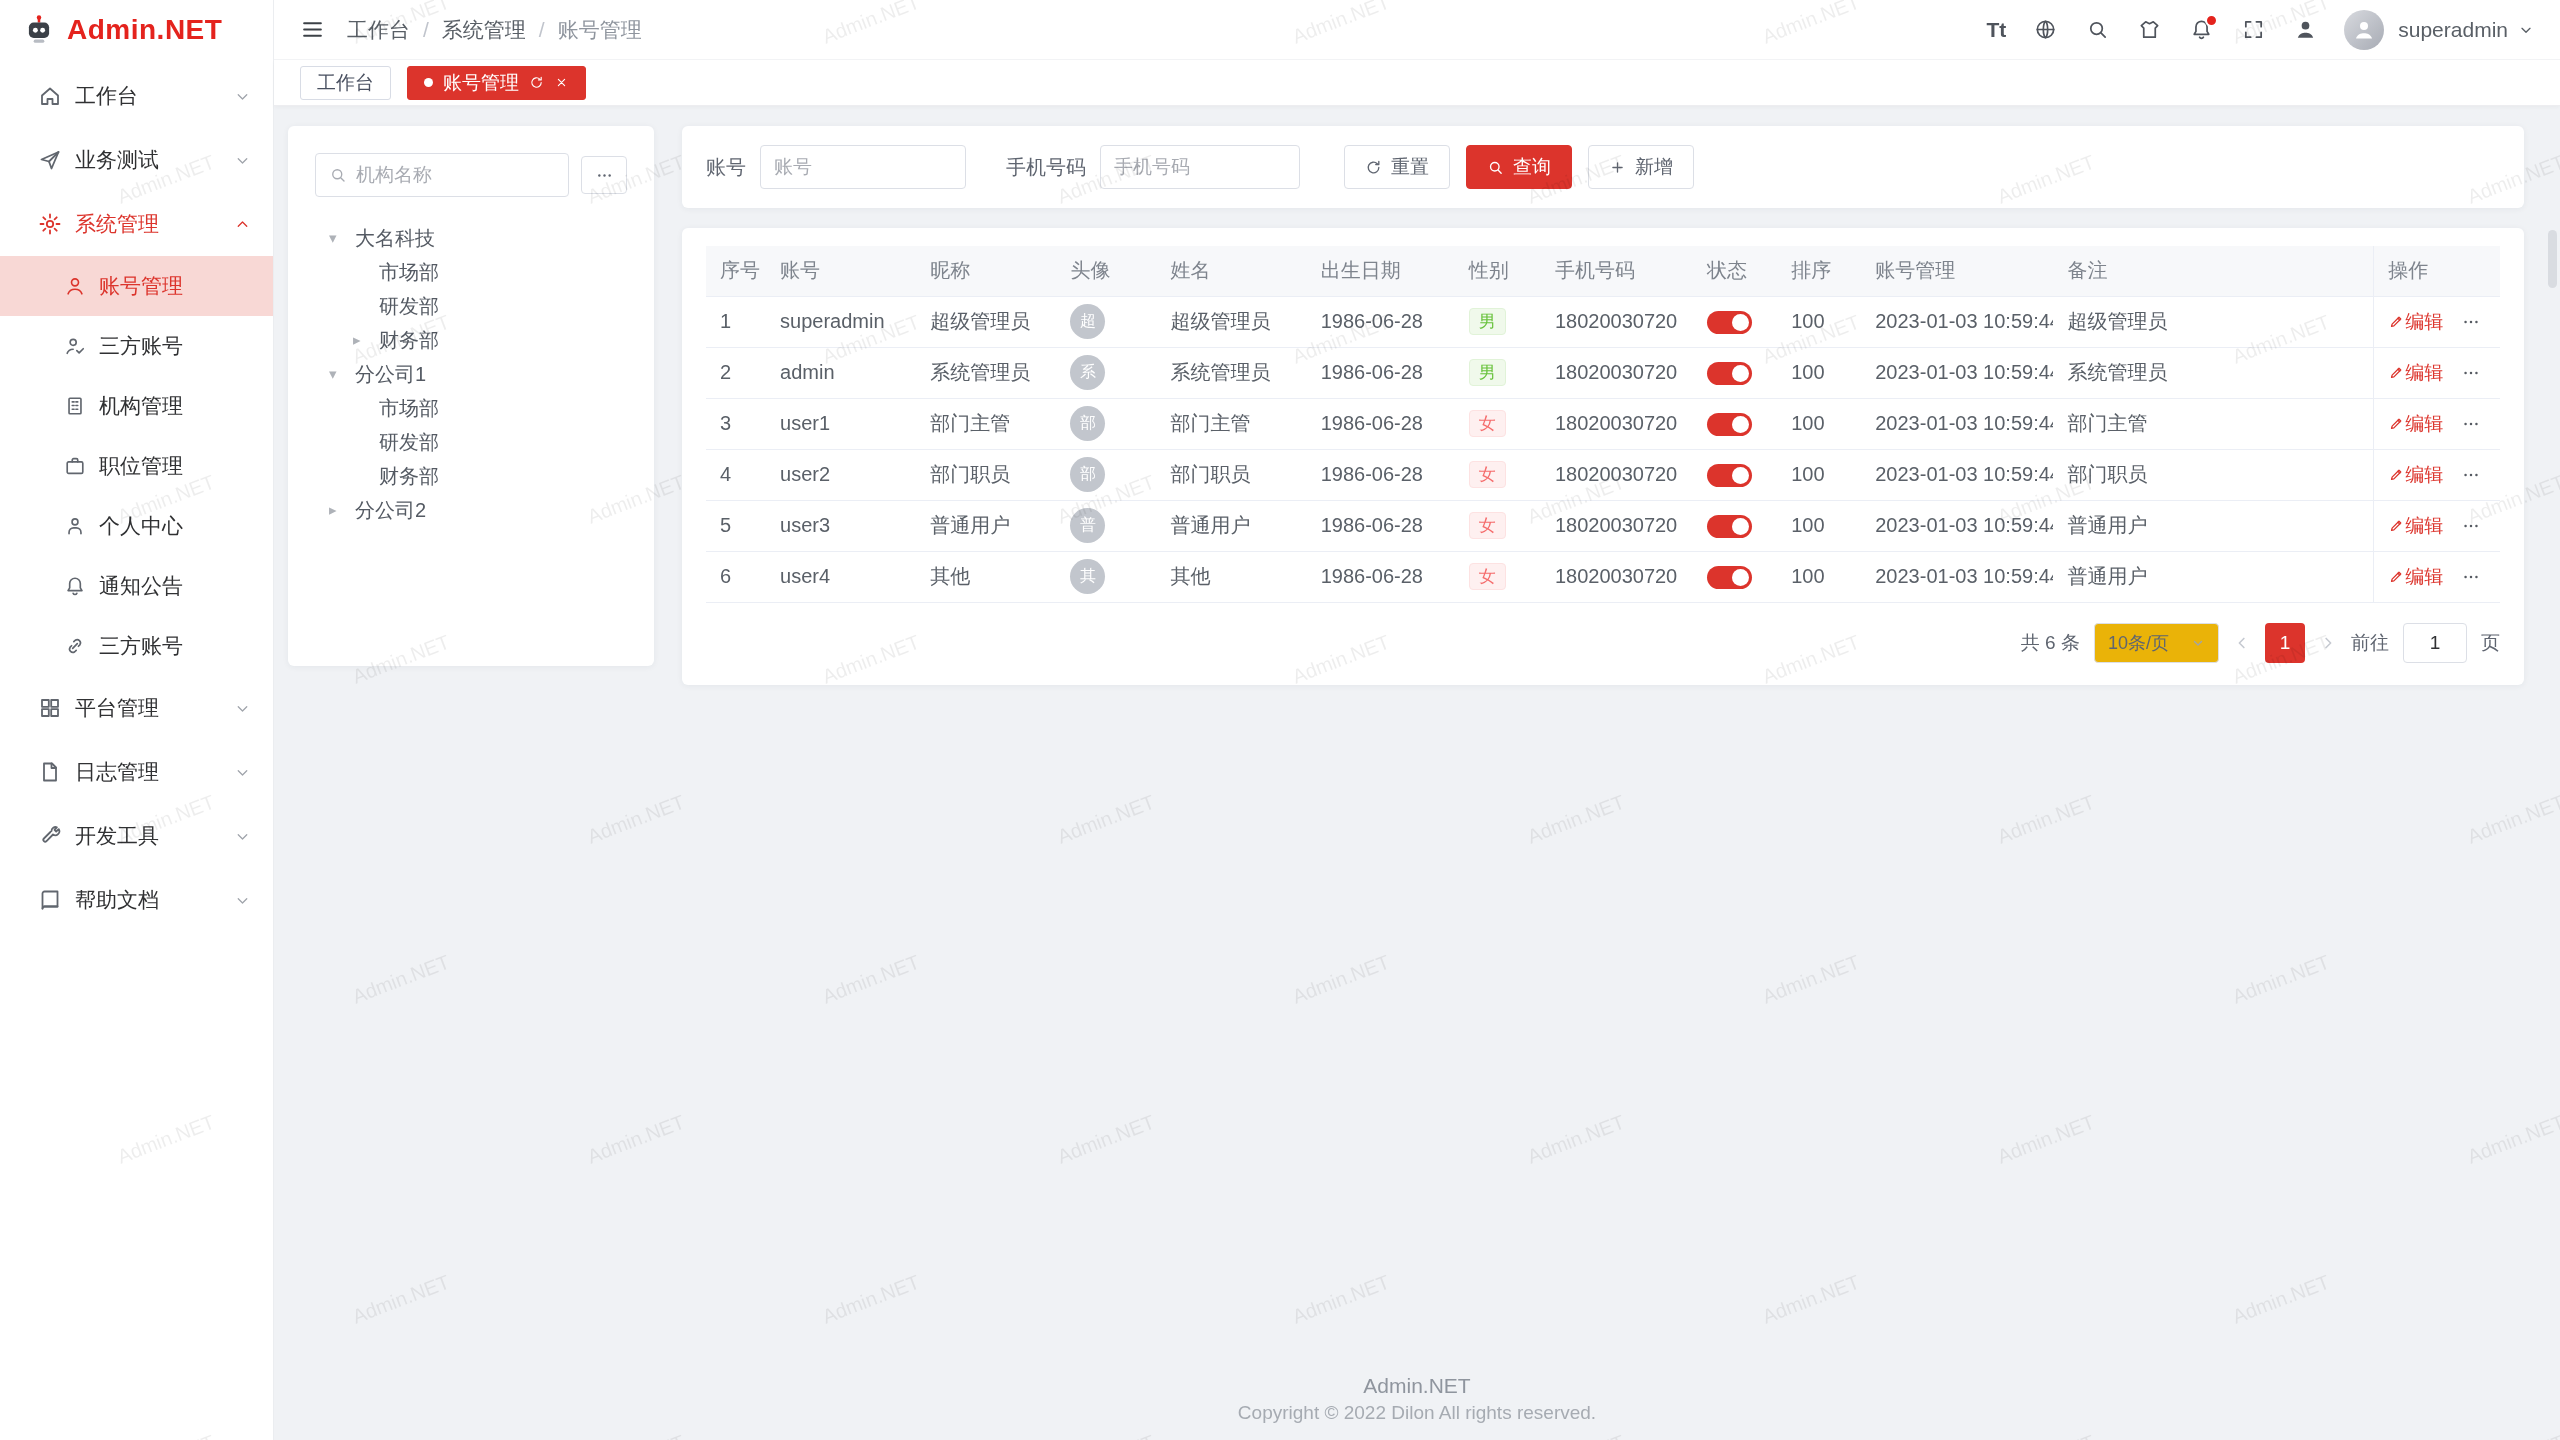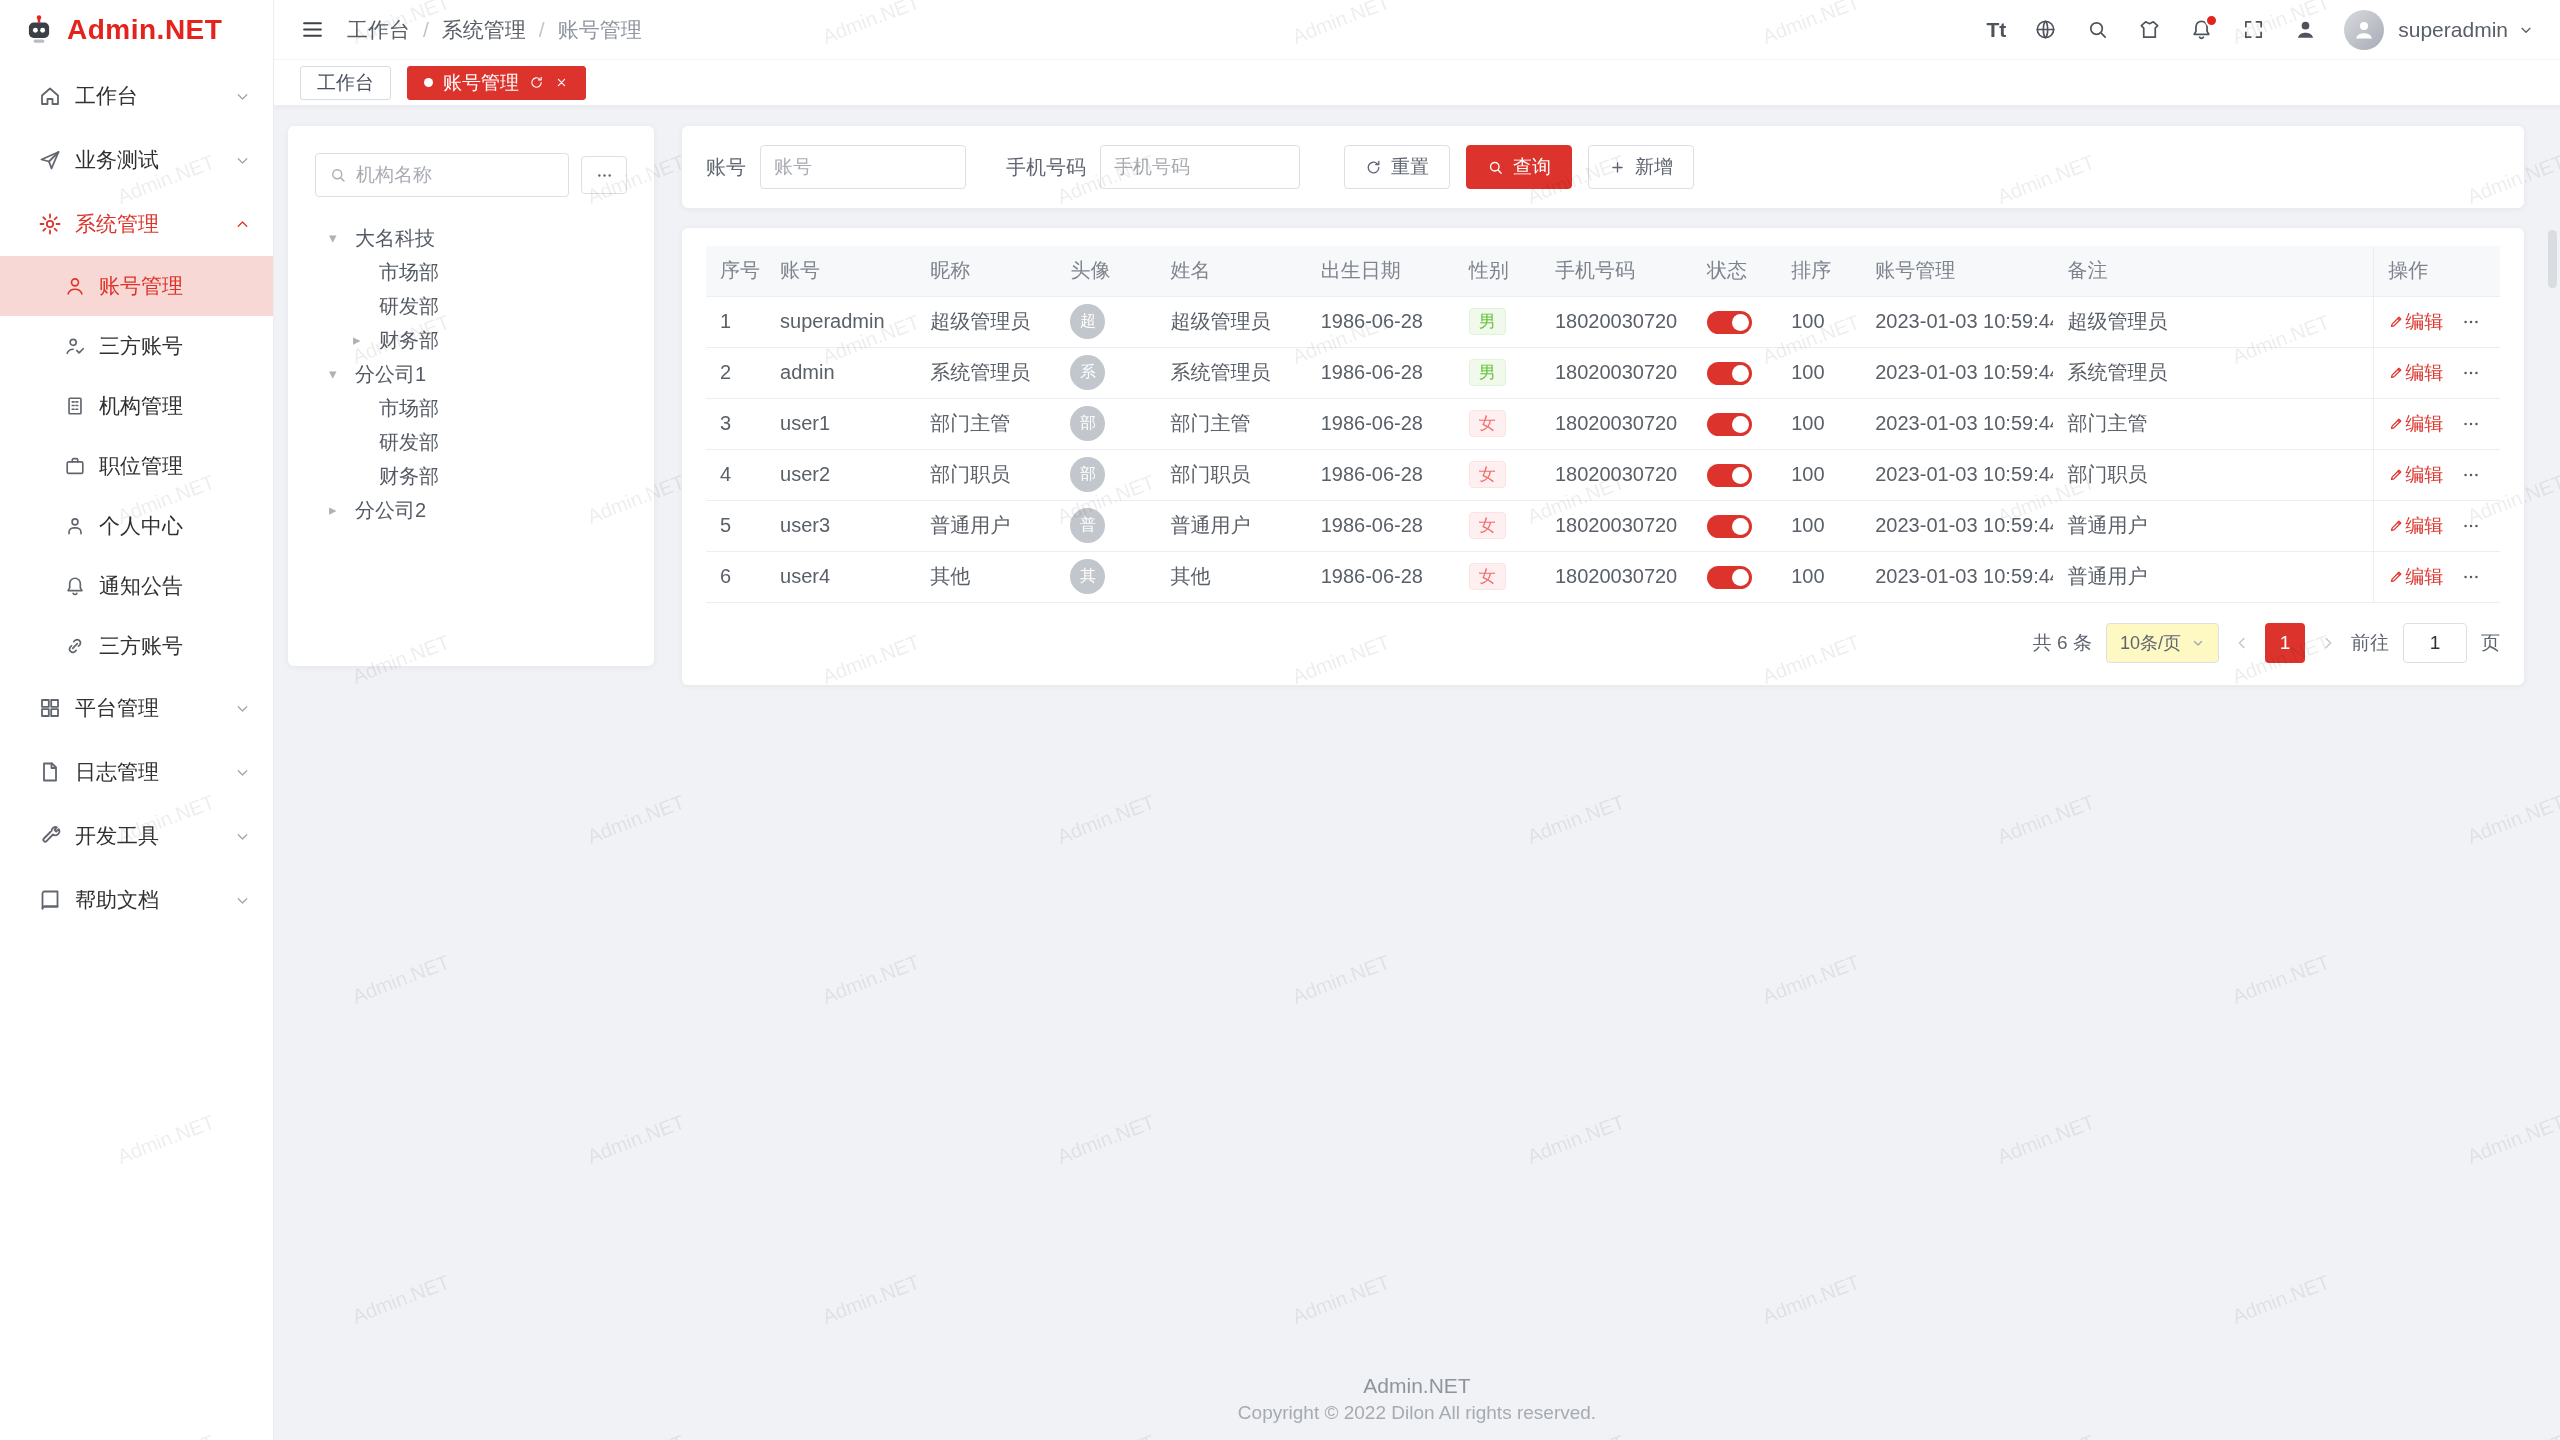--- a/index.html
+++ b/index.html
@@ -86,21 +86,21 @@
   .tag.red { color:#f56c6c; background:#fef0f0; border:1px solid #fde2e2; }
   .avatar-sm { width:35px; height:35px; border-radius:50%; background:#c2c6cd; color:#fff; font-size:16px; display:flex; align-items:center; justify-content:center; }
   .switch { display:inline-block; width:45px; height:23px; border-radius:12px; background:var(--primary); position:relative; vertical-align:middle; cursor:pointer; }
   .switch::after { content:''; position:absolute; top:3px; right:3px; width:17px; height:17px; border-radius:50%; background:#fff; }
   .edit-link { display:inline-flex; align-items:center; color:var(--primary); font-size:19px; cursor:pointer; vertical-align:middle; }
   .edit-link .ic { width:17px; height:17px; }
   .row-more { display:inline-flex; margin-left:18px; color:#565b63; cursor:pointer; vertical-align:middle; }
   .row-more .ic { width:20px; height:20px; }
 
   .pagination { display:flex; align-items:center; justify-content:flex-end; gap:14px; margin-top:20px; font-size:19px; color:#5f6570; }
-  .page-size { display:flex; align-items:center; gap:10px; height:40px; border:1px solid var(--border); border-radius:4px; padding:0 13px; font-size:18px; cursor:pointer; background:#fef9c3; }
+  .page-size { display:flex; align-items:center; gap:22px; height:40px; border:1px solid var(--border); border-radius:4px; padding:0 13px; font-size:18px; cursor:pointer; background:#eab308; }
   .page-size .ic { width:14px; height:14px; color:#a0a4ab; }
   .pg-arrow { display:flex; color:#c6cad1; cursor:pointer; }
   .pg-arrow .ic { width:18px; height:18px; }
   .pg-num { width:40px; height:40px; border-radius:4px; background:var(--primary); color:#fff; display:flex; align-items:center; justify-content:center; cursor:pointer; }
   .goto-input { width:64px; height:40px; border:1px solid var(--border); border-radius:4px; text-align:center; font-size:19px; color:#303133; outline:none; font-family:inherit; background:#fff; }
 
   .footer { margin-top:auto; flex:none; text-align:center; padding:14px 0 16px; }
   .footer-title { font-size:21px; color:#8f959e; }
   .footer-copy { font-size:19px; color:#a6abb2; margin-top:4px; }
 

